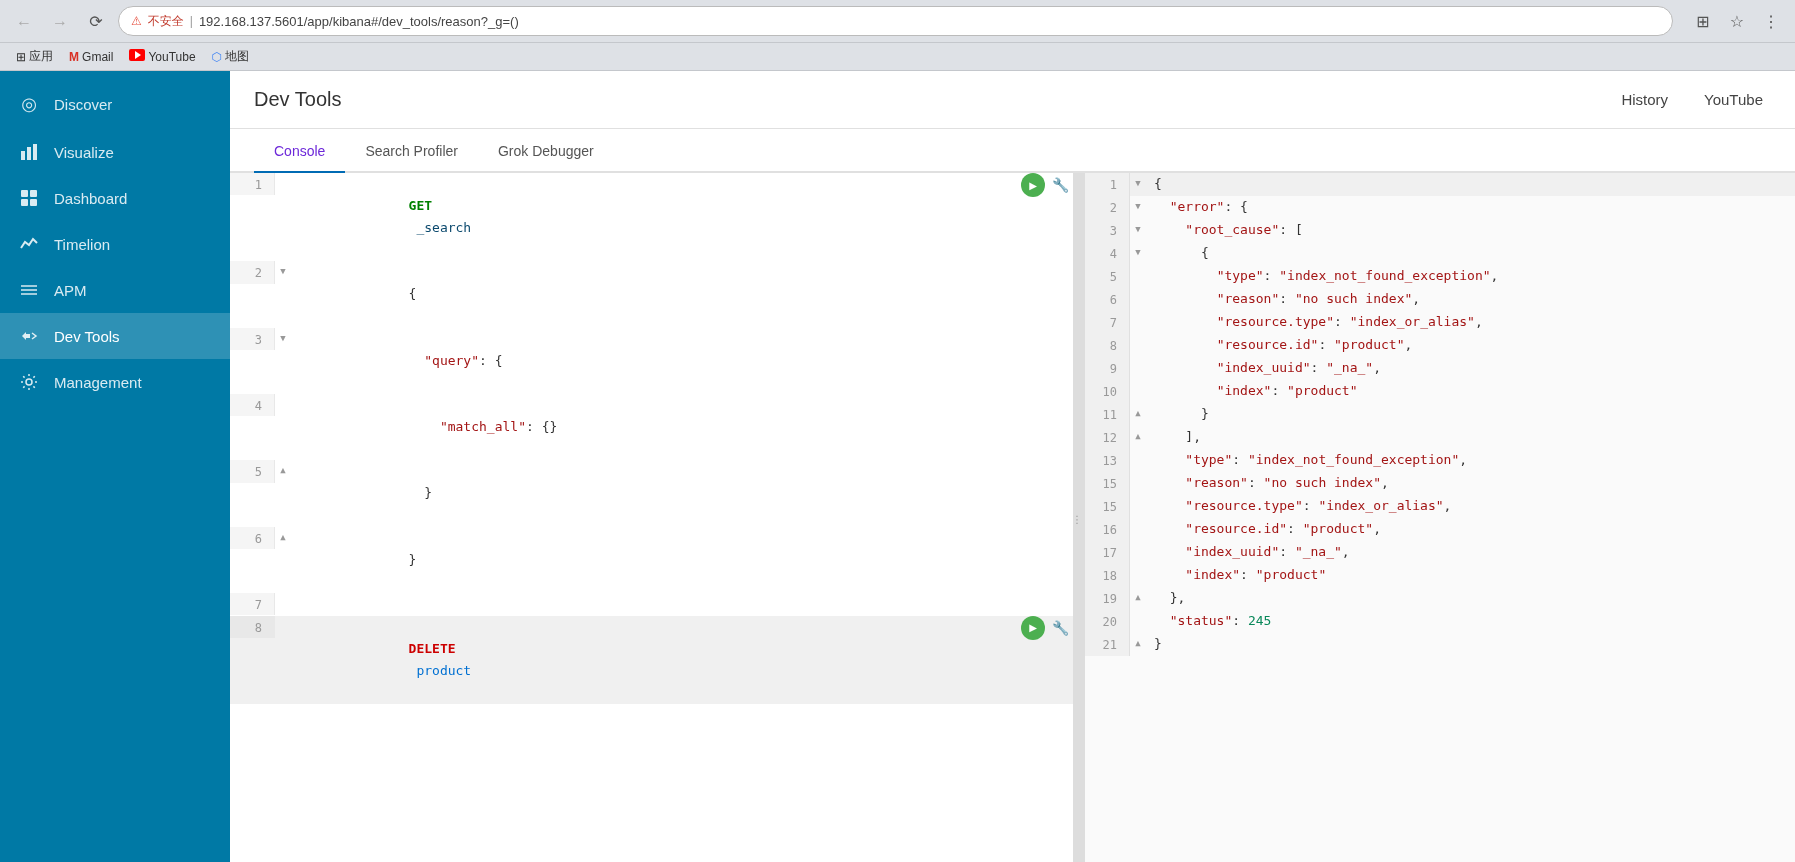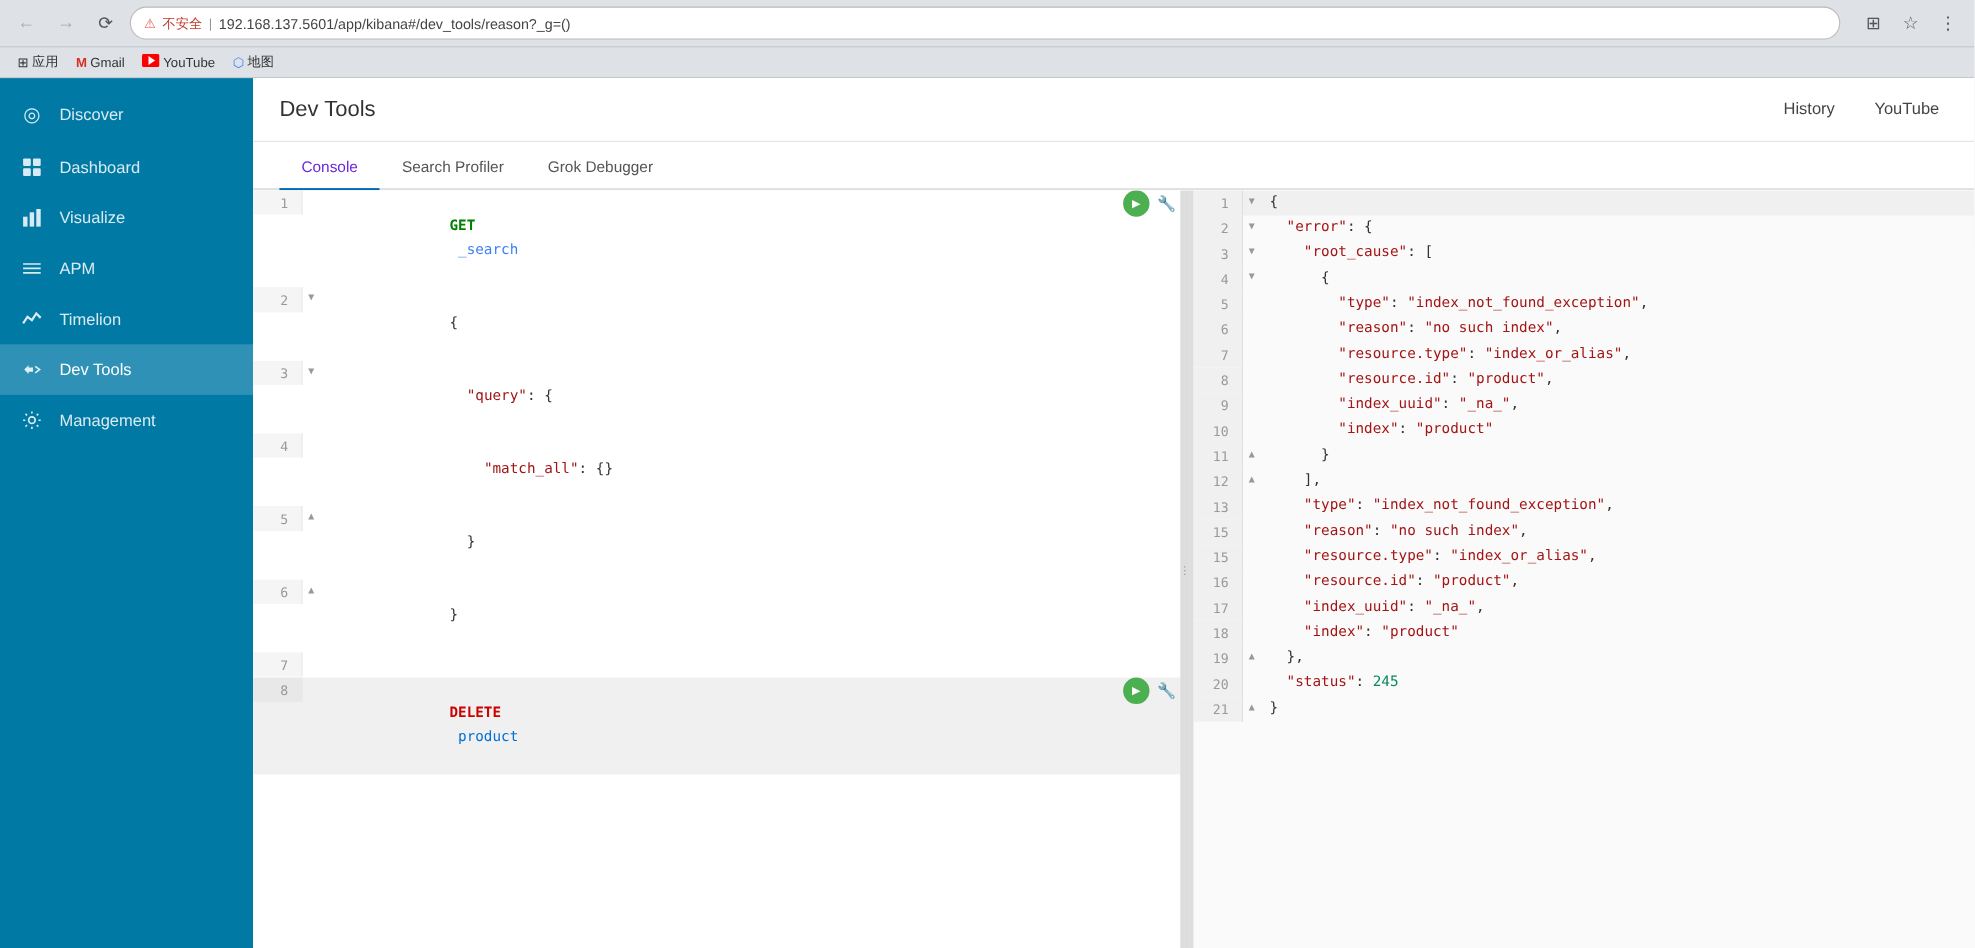--- a/index.html
+++ b/index.html
@@ -239,56 +239,56 @@
 
   <div class="sidebar">
     <nav class="sidebar-nav">
       <div class="sidebar-item">
         <span class="sidebar-icon">◎</span>
         <span>Discover</span>
       </div>
       <div class="sidebar-item">
         <span class="sidebar-icon">
           <svg width="18" height="18" viewBox="0 0 18 18" fill="none">
+            <rect x="1" y="8" width="4" height="9" fill="rgba(255,255,255,0.85)"></rect>
+            <rect x="7" y="4" width="4" height="13" fill="rgba(255,255,255,0.85)"></rect>
+            <rect x="13" y="1" width="4" height="16" fill="rgba(255,255,255,0.85)"></rect>
+          </svg>
+        </span>
+        <span>Visualize</span>
+      </div>
+      <div class="sidebar-item">
+        <span class="sidebar-icon">
+          <svg width="18" height="18" viewBox="0 0 18 18" fill="none">
             <rect x="1" y="1" width="7" height="7" rx="1" fill="rgba(255,255,255,0.85)"></rect>
             <rect x="10" y="1" width="7" height="7" rx="1" fill="rgba(255,255,255,0.85)"></rect>
             <rect x="1" y="10" width="7" height="7" rx="1" fill="rgba(255,255,255,0.85)"></rect>
             <rect x="10" y="10" width="7" height="7" rx="1" fill="rgba(255,255,255,0.85)"></rect>
           </svg>
         </span>
         <span>Dashboard</span>
       </div>
       <div class="sidebar-item">
         <span class="sidebar-icon">
           <svg width="18" height="18" viewBox="0 0 18 18" fill="none">
-            <rect x="1" y="8" width="4" height="9" fill="rgba(255,255,255,0.85)"></rect>
-            <rect x="7" y="4" width="4" height="13" fill="rgba(255,255,255,0.85)"></rect>
-            <rect x="13" y="1" width="4" height="16" fill="rgba(255,255,255,0.85)"></rect>
+            <polyline points="1,13 5,7 9,10 13,4 17,8" stroke="rgba(255,255,255,0.85)" stroke-width="2" fill="none"></polyline>
           </svg>
         </span>
-        <span>Visualize</span>
+        <span>Timelion</span>
       </div>
       <div class="sidebar-item">
         <span class="sidebar-icon">
           <svg width="18" height="18" viewBox="0 0 18 18" fill="none">
             <line x1="1" y1="5" x2="17" y2="5" stroke="rgba(255,255,255,0.85)" stroke-width="1.5"></line>
             <line x1="1" y1="9" x2="17" y2="9" stroke="rgba(255,255,255,0.85)" stroke-width="1.5"></line>
             <line x1="1" y1="13" x2="17" y2="13" stroke="rgba(255,255,255,0.85)" stroke-width="1.5"></line>
           </svg>
         </span>
         <span>APM</span>
       </div>
-      <div class="sidebar-item">
-        <span class="sidebar-icon">
-          <svg width="18" height="18" viewBox="0 0 18 18" fill="none">
-            <polyline points="1,13 5,7 9,10 13,4 17,8" stroke="rgba(255,255,255,0.85)" stroke-width="2" fill="none"></polyline>
-          </svg>
-        </span>
-        <span>Timelion</span>
-      </div>
       <div class="sidebar-item active">
         <span class="sidebar-icon">
           <svg width="18" height="18" viewBox="0 0 18 18" fill="none">
             <path d="M2 9 L6 5 L6 7 L10 7 L10 11 L6 11 L6 13 Z" fill="rgba(255,255,255,0.85)"></path>
             <path d="M12 6 L16 9 L12 12" stroke="rgba(255,255,255,0.85)" stroke-width="1.5" fill="none"></path>
           </svg>
         </span>
         <span>Dev Tools</span>
       </div>
       <div class="sidebar-item">
@@ -322,21 +322,21 @@
     <div class="editor-area">
 
       <div class="left-panel">
         <div class="code-editor">
 
           <div class="code-line">
             <div class="line-number">1</div>
             <div class="line-fold"></div>
             <div class="line-content">
               <span class="kw-get">GET</span>
-              <span style="color:#3b82f6;"> _search</span>
+              <span style="color:#0c4a6e;"> _search</span>
             </div>
             <div class="line-actions">
               <button class="run-btn">▶</button>
               <button class="wrench-btn">🔧</button>
             </div>
           </div>
 
           <div class="code-line">
             <div class="line-number">2</div>
             <div class="line-fold" style="color:#999;font-size:9px;">▼</div>

